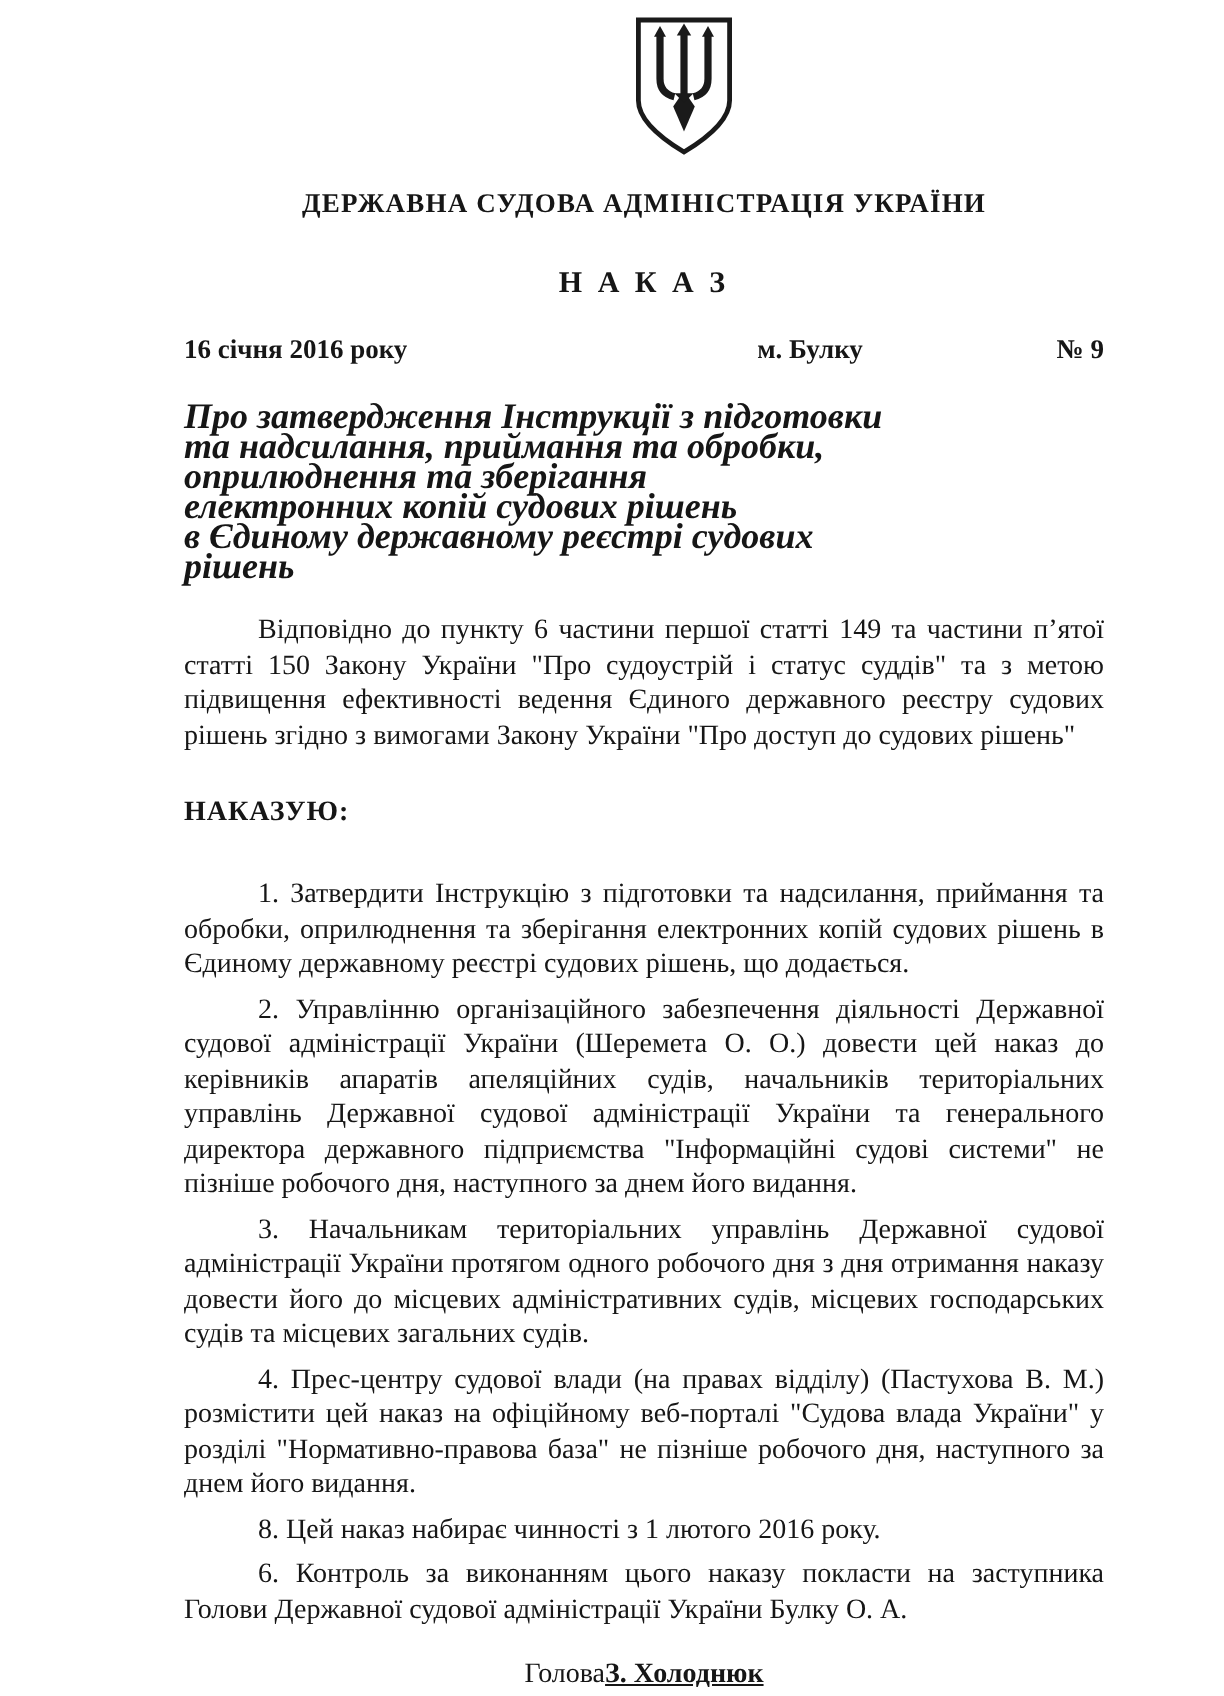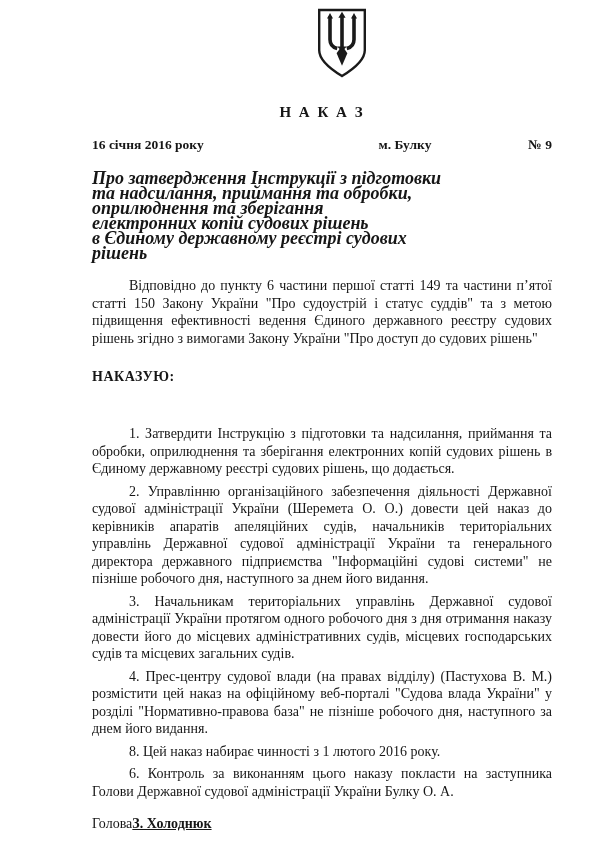--- a/index.html
+++ b/index.html
@@ -57,26 +57,26 @@
     text-align:justify;
     text-indent:37px;
   }
   .preamble { margin-top:16px; }
   .order-heading {
     margin-top:22px;
     font-weight:bold;
     font-size:14px;
     letter-spacing:0.5px;
   }
-  .item-first { margin-top:40px; }
+  .item-first { margin-top:24px; }
   .item { margin-top:5px; }
   .sig-row {
     margin-top:16px;
     display:flex;
-    justify-content:flex-start;
+    justify-content:center;
     align-items:baseline;
     font-size:14px;
   }
   .sig-name { font-weight:bold;text-decoration:underline; }
 </style>
 </head>
 <body>
 
 <div class="page">
 
@@ -91,20 +91,21 @@
       <g fill="#1a1a1a">
         <path d="M30 8 L35 17 H25 Z"></path>
         <path d="M70 8 L75 17 H65 Z"></path>
         <path d="M50 6 L56 16 H44 Z"></path>
         <path d="M50 62 L59 75 L50 96 L41 75 Z"></path>
         <path d="M42 64 H58 L50 72 Z"></path>
       </g>
     </svg>
   </div>
 
+  <div class="org-name">ДЕРЖАВНА СУДОВА АДМІНІСТРАЦІЯ УКРАЇНИ</div>
 
   <div class="doc-type">Н А К А З</div>
 
   <div class="meta-row">
     <span class="date">16 січня 2016 року</span>
     <span class="city">м. Булку</span>
     <span class="num">№ 9</span>
   </div>
 
   <div class="subject">Про затвердження Інструкції з підготовки

